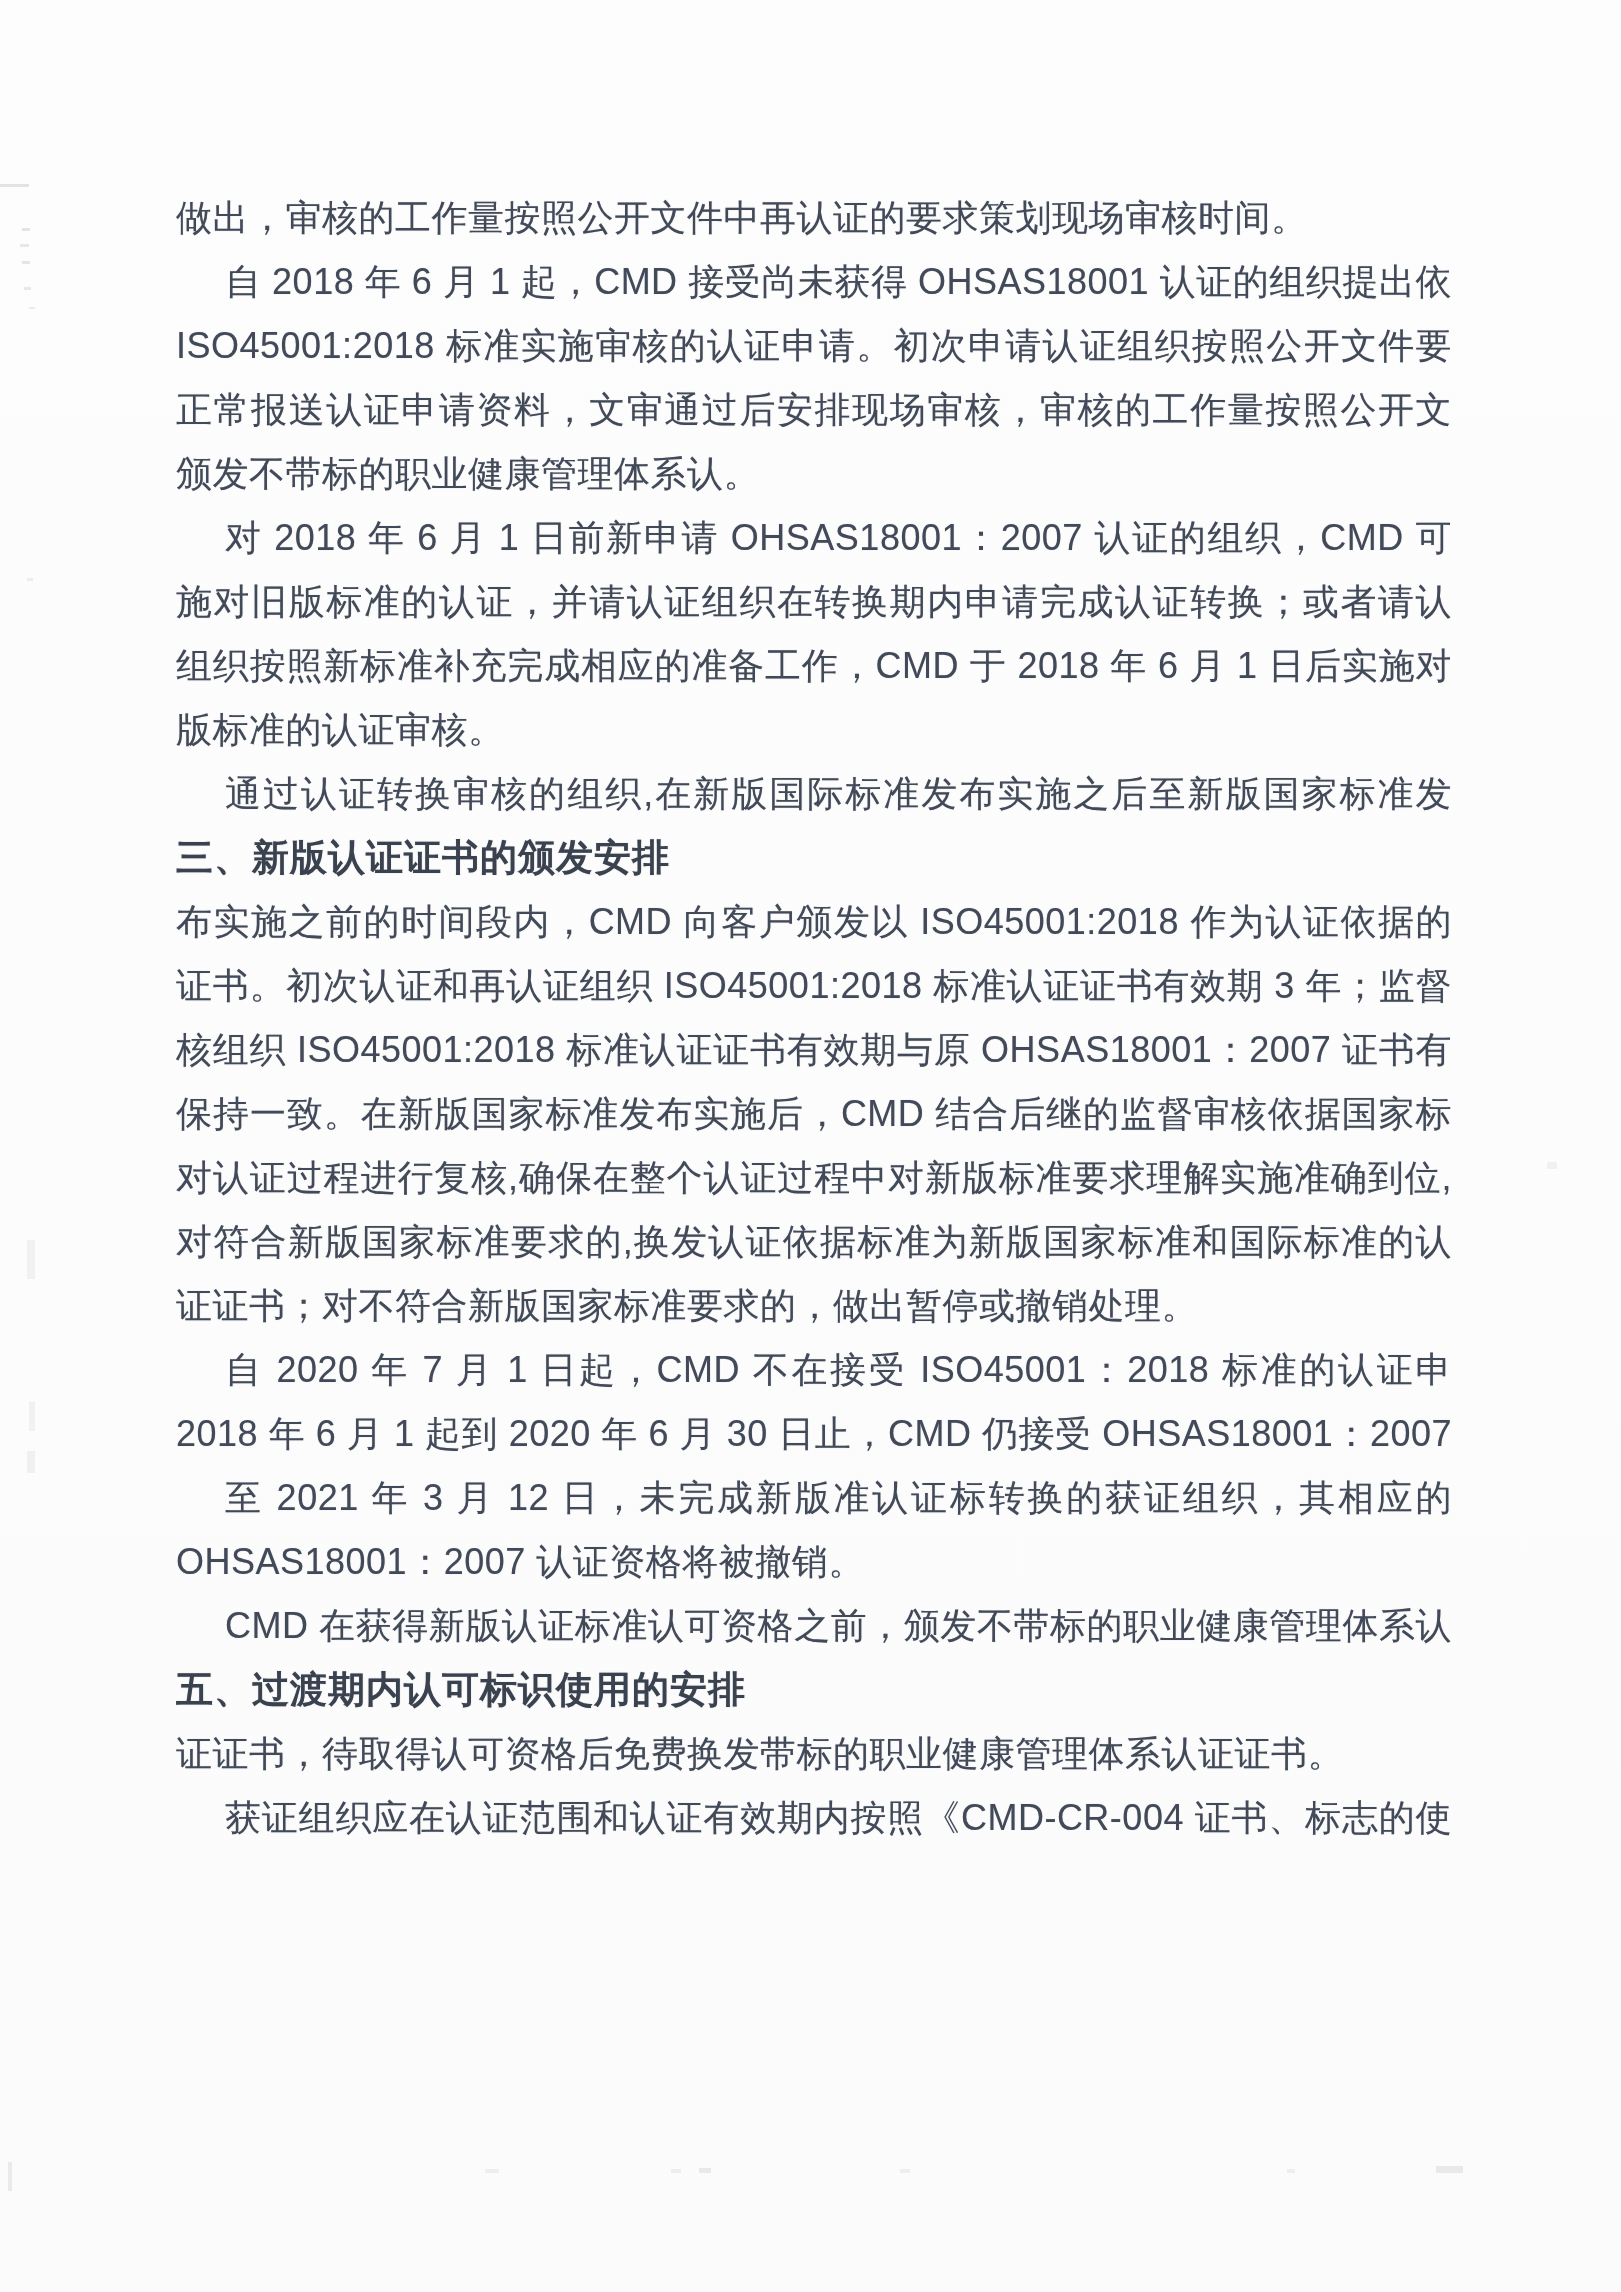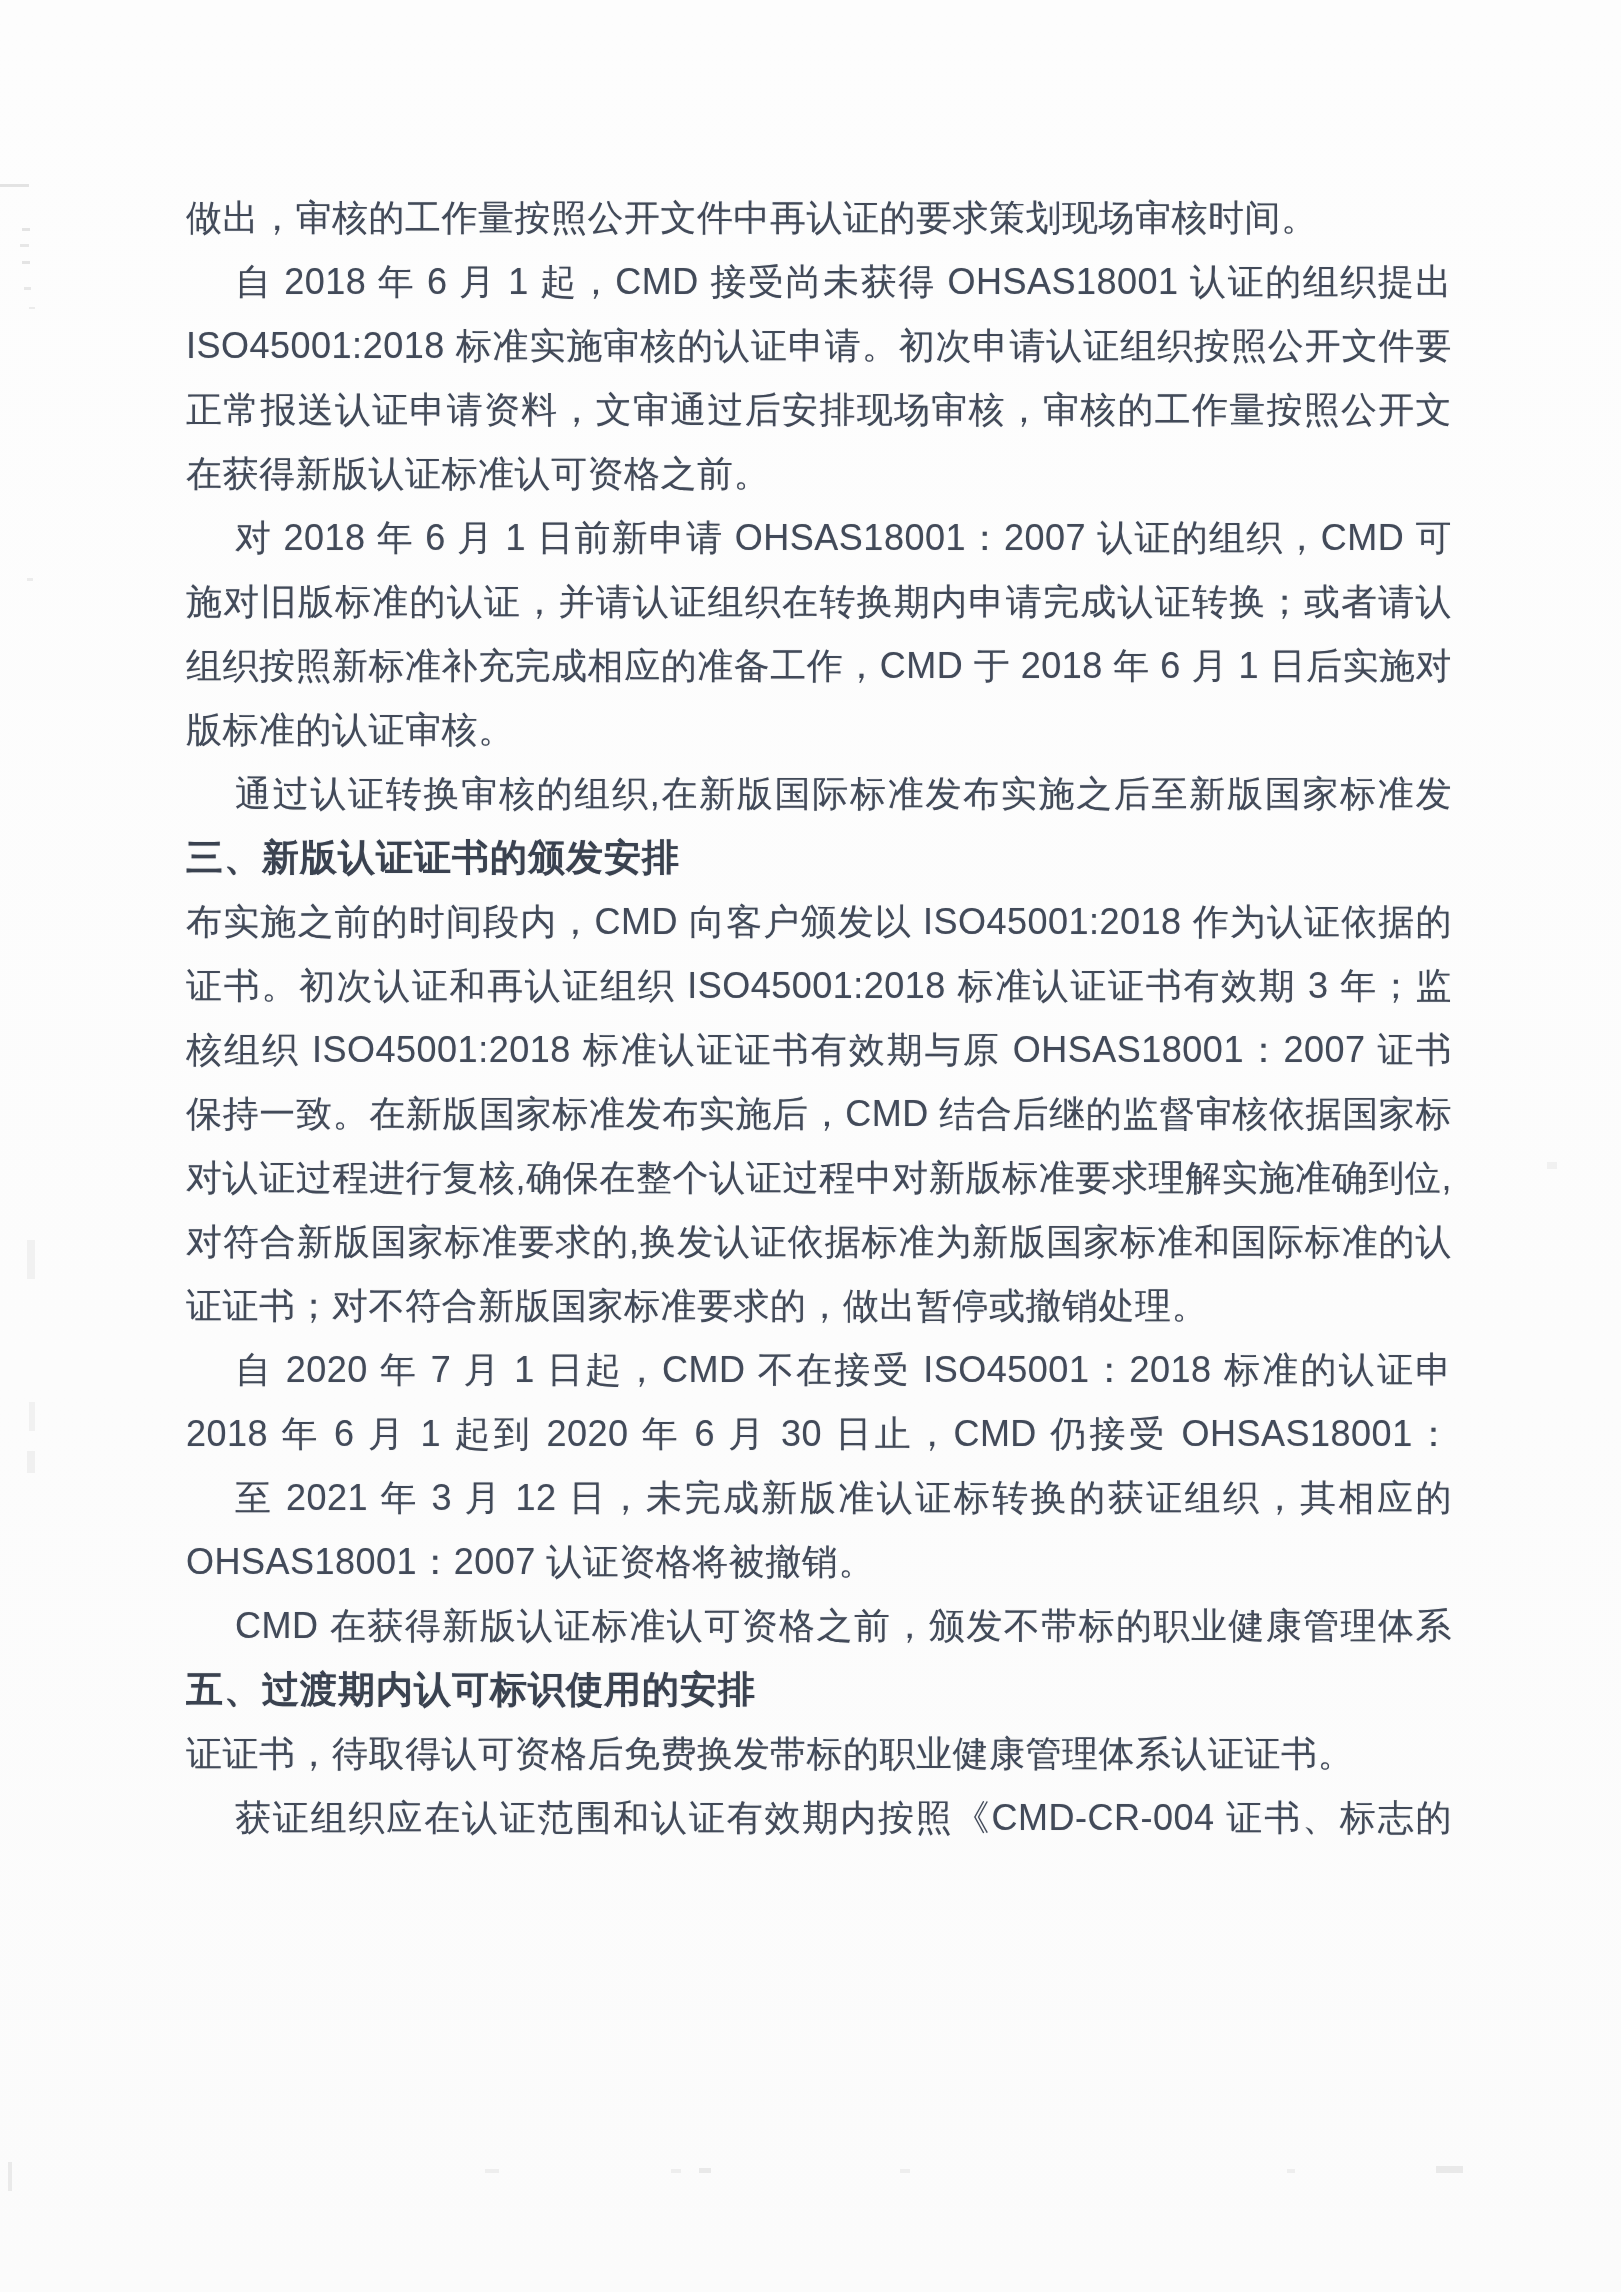--- a/index.html
+++ b/index.html
@@ -29,21 +29,20 @@
     height: 64px;
     line-height: 64px;
     font-size: 36px;
     color: #424a59;
     letter-spacing: 0.5px;
     text-align: justify;
     text-align-last: justify;
     text-shadow: 0 0 1px rgba(66, 74, 89, 0.32);
     white-space: normal;
     overflow: hidden;
-    margin-left: 10px;
   }
   .line.end {
     text-align-last: left;
   }
   .line.body.indent {
     text-indent: 49px;
   }
   .line.heading {
     font-weight: 700;
     font-size: 37px;
@@ -60,21 +59,21 @@
 </head>
 <body>
 
 <div class="page">
 
   <div class="doc">
       <div class="line body end">做出，审核的工作量按照公开文件中再认证的要求策划现场审核时间。</div>
       <div class="line body indent">自 2018 年 6 月 1 起，CMD 接受尚未获得 OHSAS18001 认证的组织提出依据</div>
       <div class="line body">ISO45001:2018 标准实施审核的认证申请。初次申请认证组织按照公开文件要求</div>
       <div class="line body">正常报送认证申请资料，文审通过后安排现场审核，审核的工作量按照公开文件</div>
-      <div class="line body end">在获得新版认证标准认可资格之前。</div>
+      <div class="line body end">颁发不带标的职业健康管理体系认。</div>
       <div class="line body indent">对 2018 年 6 月 1 日前新申请 OHSAS18001：2007 认证的组织，CMD 可以仍实</div>
       <div class="line body">施对旧版标准的认证，并请认证组织在转换期内申请完成认证转换；或者请认证</div>
       <div class="line body">组织按照新标准补充完成相应的准备工作，CMD 于 2018 年 6 月 1 日后实施对新</div>
       <div class="line body end">版标准的认证审核。</div>
       <div class="line body indent">通过认证转换审核的组织,在新版国际标准发布实施之后至新版国家标准发</div>
       <div class="line heading end">三、新版认证证书的颁发安排</div>
       <div class="line body">布实施之前的时间段内，CMD 向客户颁发以 ISO45001:2018 作为认证依据的认证</div>
       <div class="line body">证书。初次认证和再认证组织 ISO45001:2018 标准认证证书有效期 3 年；监督审</div>
       <div class="line body">核组织 ISO45001:2018 标准认证证书有效期与原 OHSAS18001：2007 证书有效期</div>
       <div class="line body">保持一致。在新版国家标准发布实施后，CMD 结合后继的监督审核依据国家标准</div>

